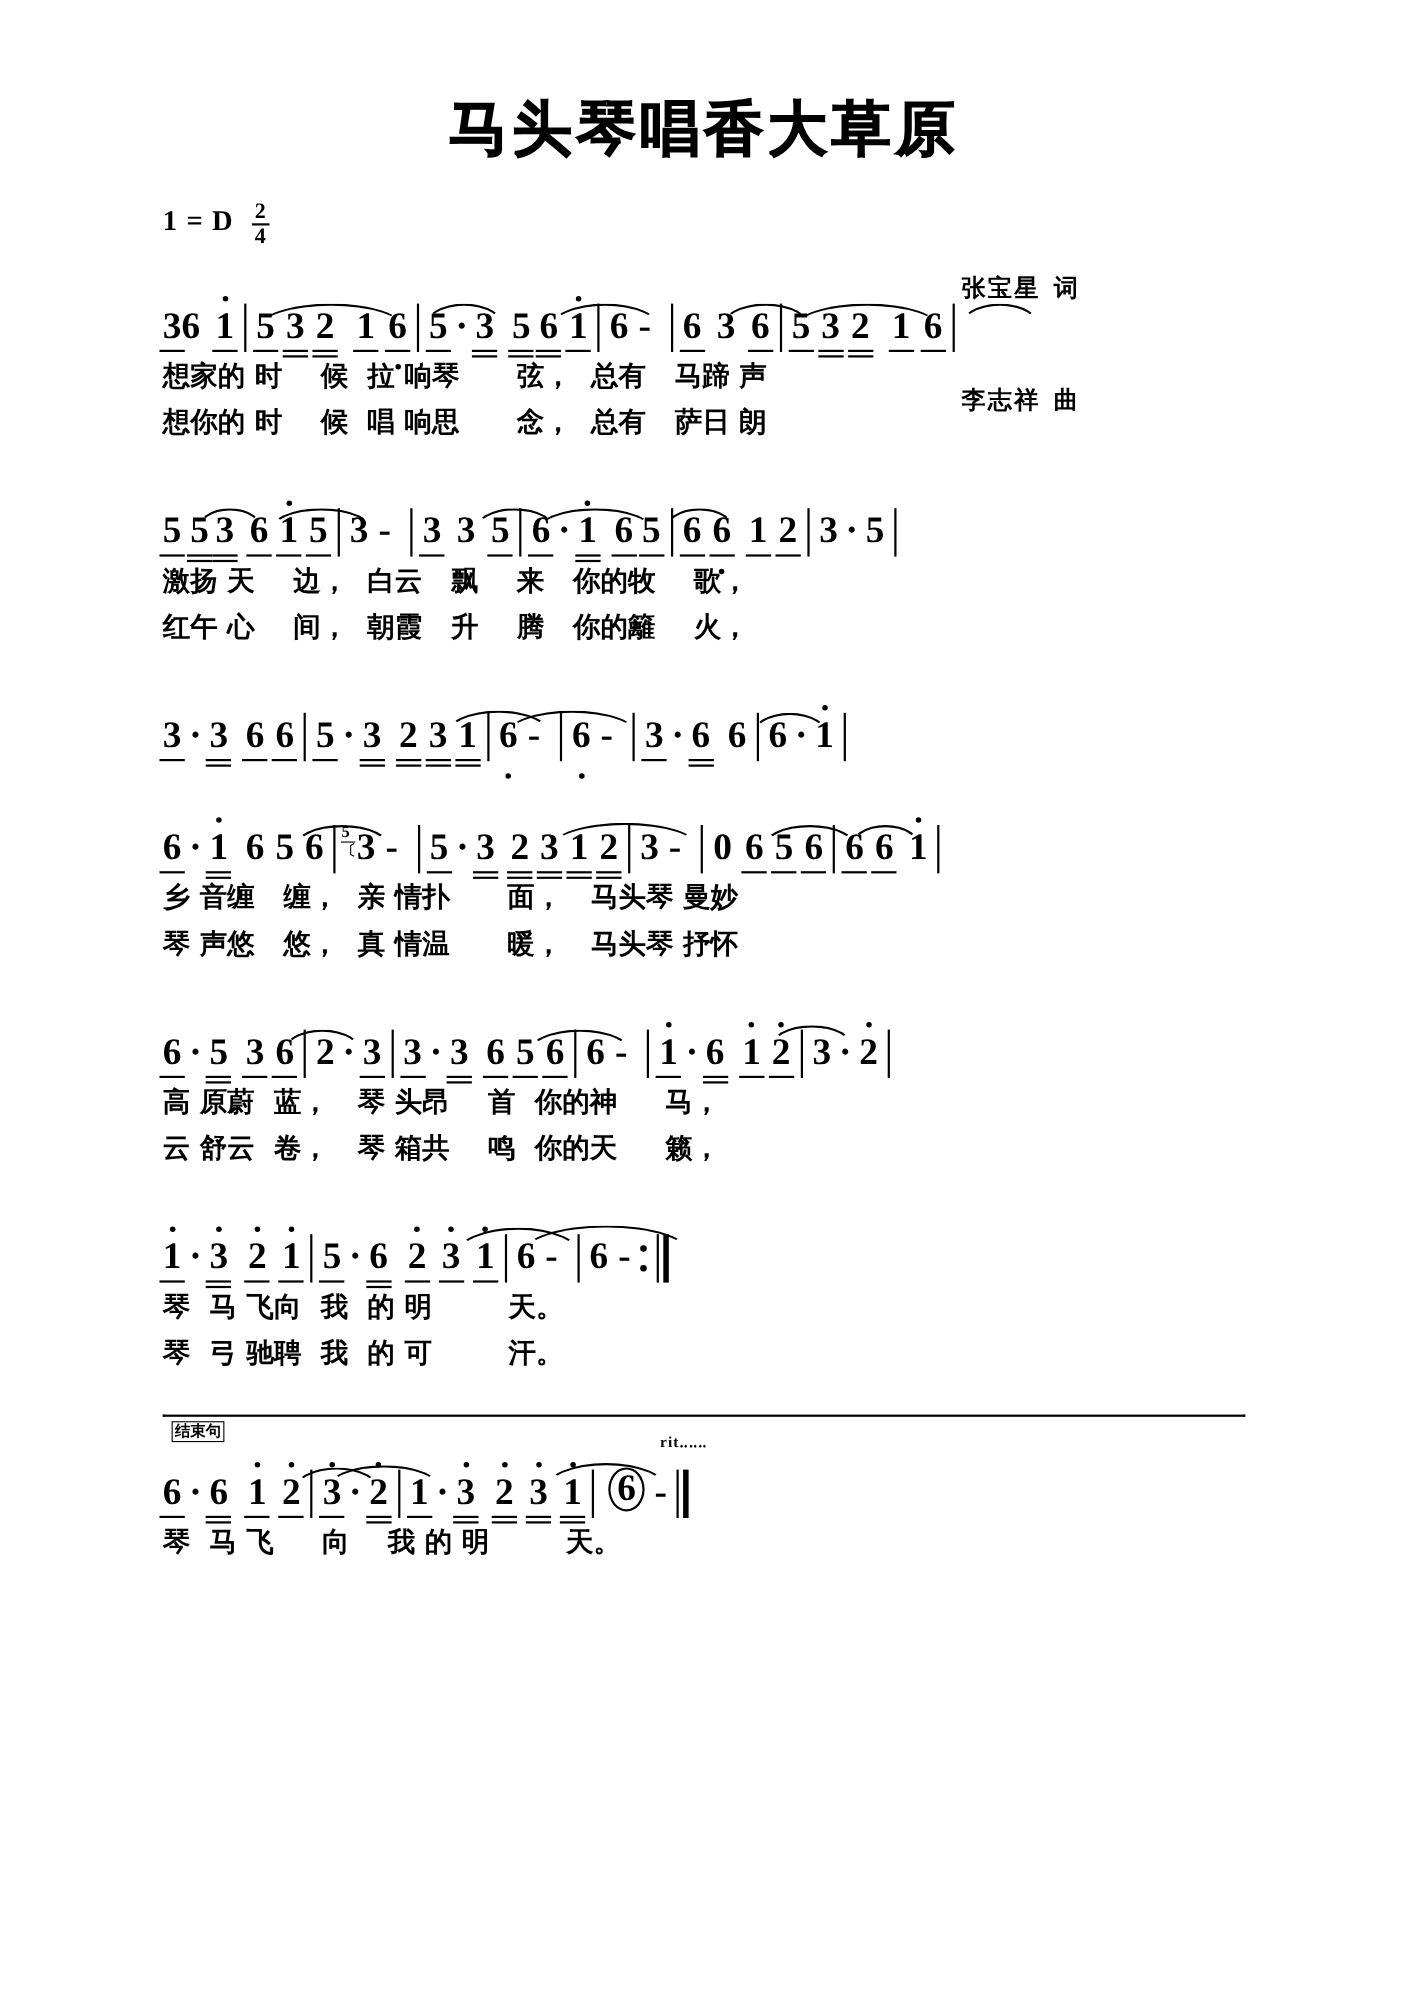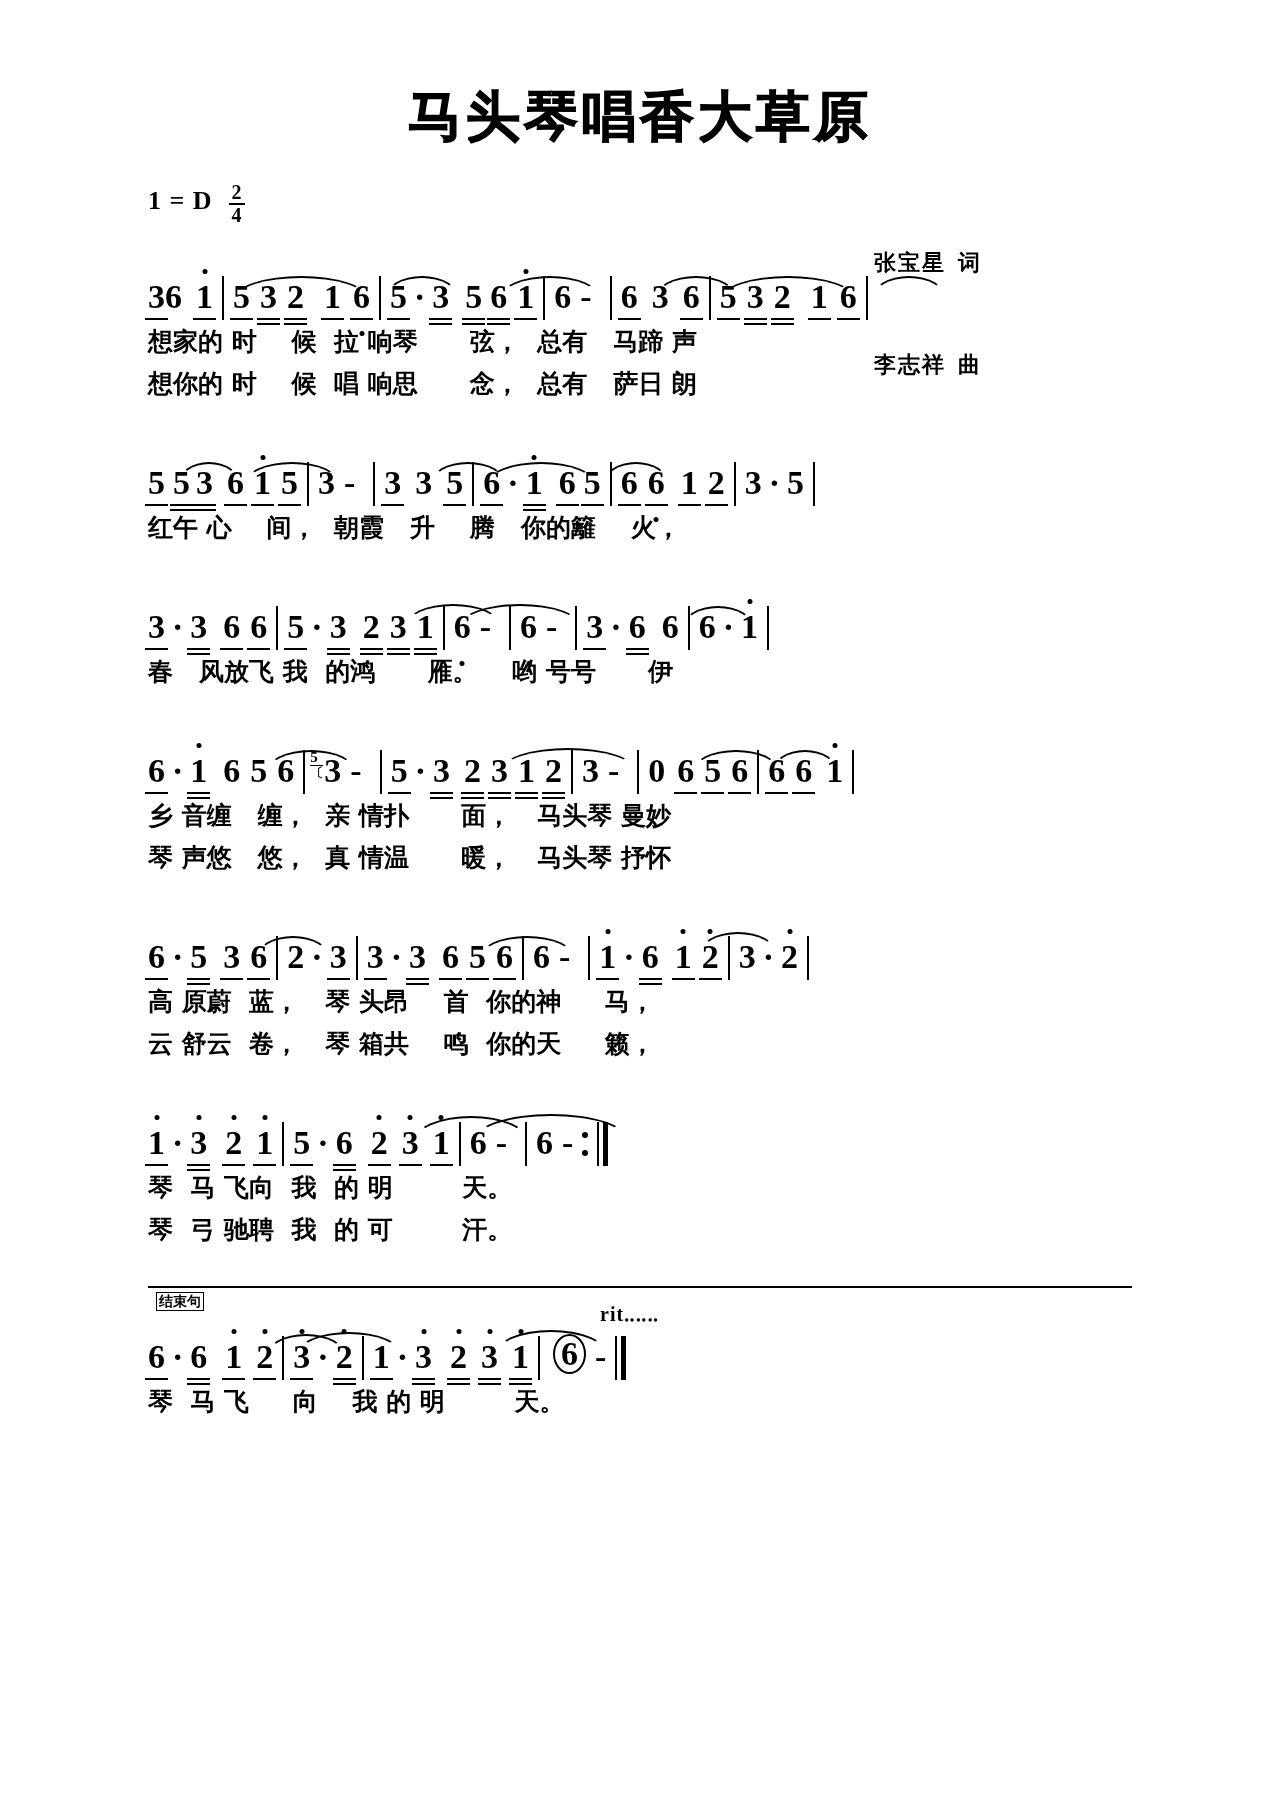--- a/index.html
+++ b/index.html
@@ -157,21 +157,21 @@
     font-size:14px;font-weight:bold;
     background:#fff;padding:0 2px;
     border:1px solid #000;
     line-height:1.2;
   }
   .rit{
     position:absolute;
     font-family:"Liberation Serif",serif;
     font-style:normal;
     font-weight:bold;
-    font-size:20px;
+    font-size:14px;
     letter-spacing:1px;
   }
   
   .repeat{
     display:flex;align-items:flex-end;margin-bottom:6px;flex:none;
   }
   .repeat .thick{width:5px;height:44px;background:#000;}
   .repeat .thin{width:2px;height:44px;background:#000;margin-left:4px;}
   .repeat .dots{
     display:flex;flex-direction:column;justify-content:center;
@@ -452,20 +452,23 @@
               <span class="g">3</span>
             </span>
           <span class="adot">·</span>
           <span class="note">
               <span class="g">5</span>
             </span>
         </div>
         <span class="bar"></span>
       </div>
       <div class="lyric-row">
+        <span class="ly">激扬 天    边，  白云   飘    来   你的牧    歌，</span>
+      </div>
+      <div class="lyric-row">
         <span class="ly">红午 心    间，  朝霞   升    腾   你的籬    火，</span>
       </div>
     </div>
 
     <div class="system">
       <div class="music-row">
         <div class="measure">
           <span class="note">
               <span class="g">3</span>
               <span class="beam b1"></span>
@@ -553,23 +556,20 @@
           <span class="note">
               <span class="g">6</span>
             </span>
           <span class="adot">·</span>
           <span class="note">
               <span class="oct-hi"></span>
               <span class="g">1</span>
             </span>
         </div>
         <span class="bar"></span>
-      </div>
-      <div class="lyric-row">
-        <span class="ly">春   风放飞 我  的鸿      雁。    哟 号号      伊</span>
       </div>
     </div>
 
     <div class="system">
       <div class="music-row">
         <div class="measure">
           <span class="note">
               <span class="g">6</span>
               <span class="beam b1"></span>
             </span>

